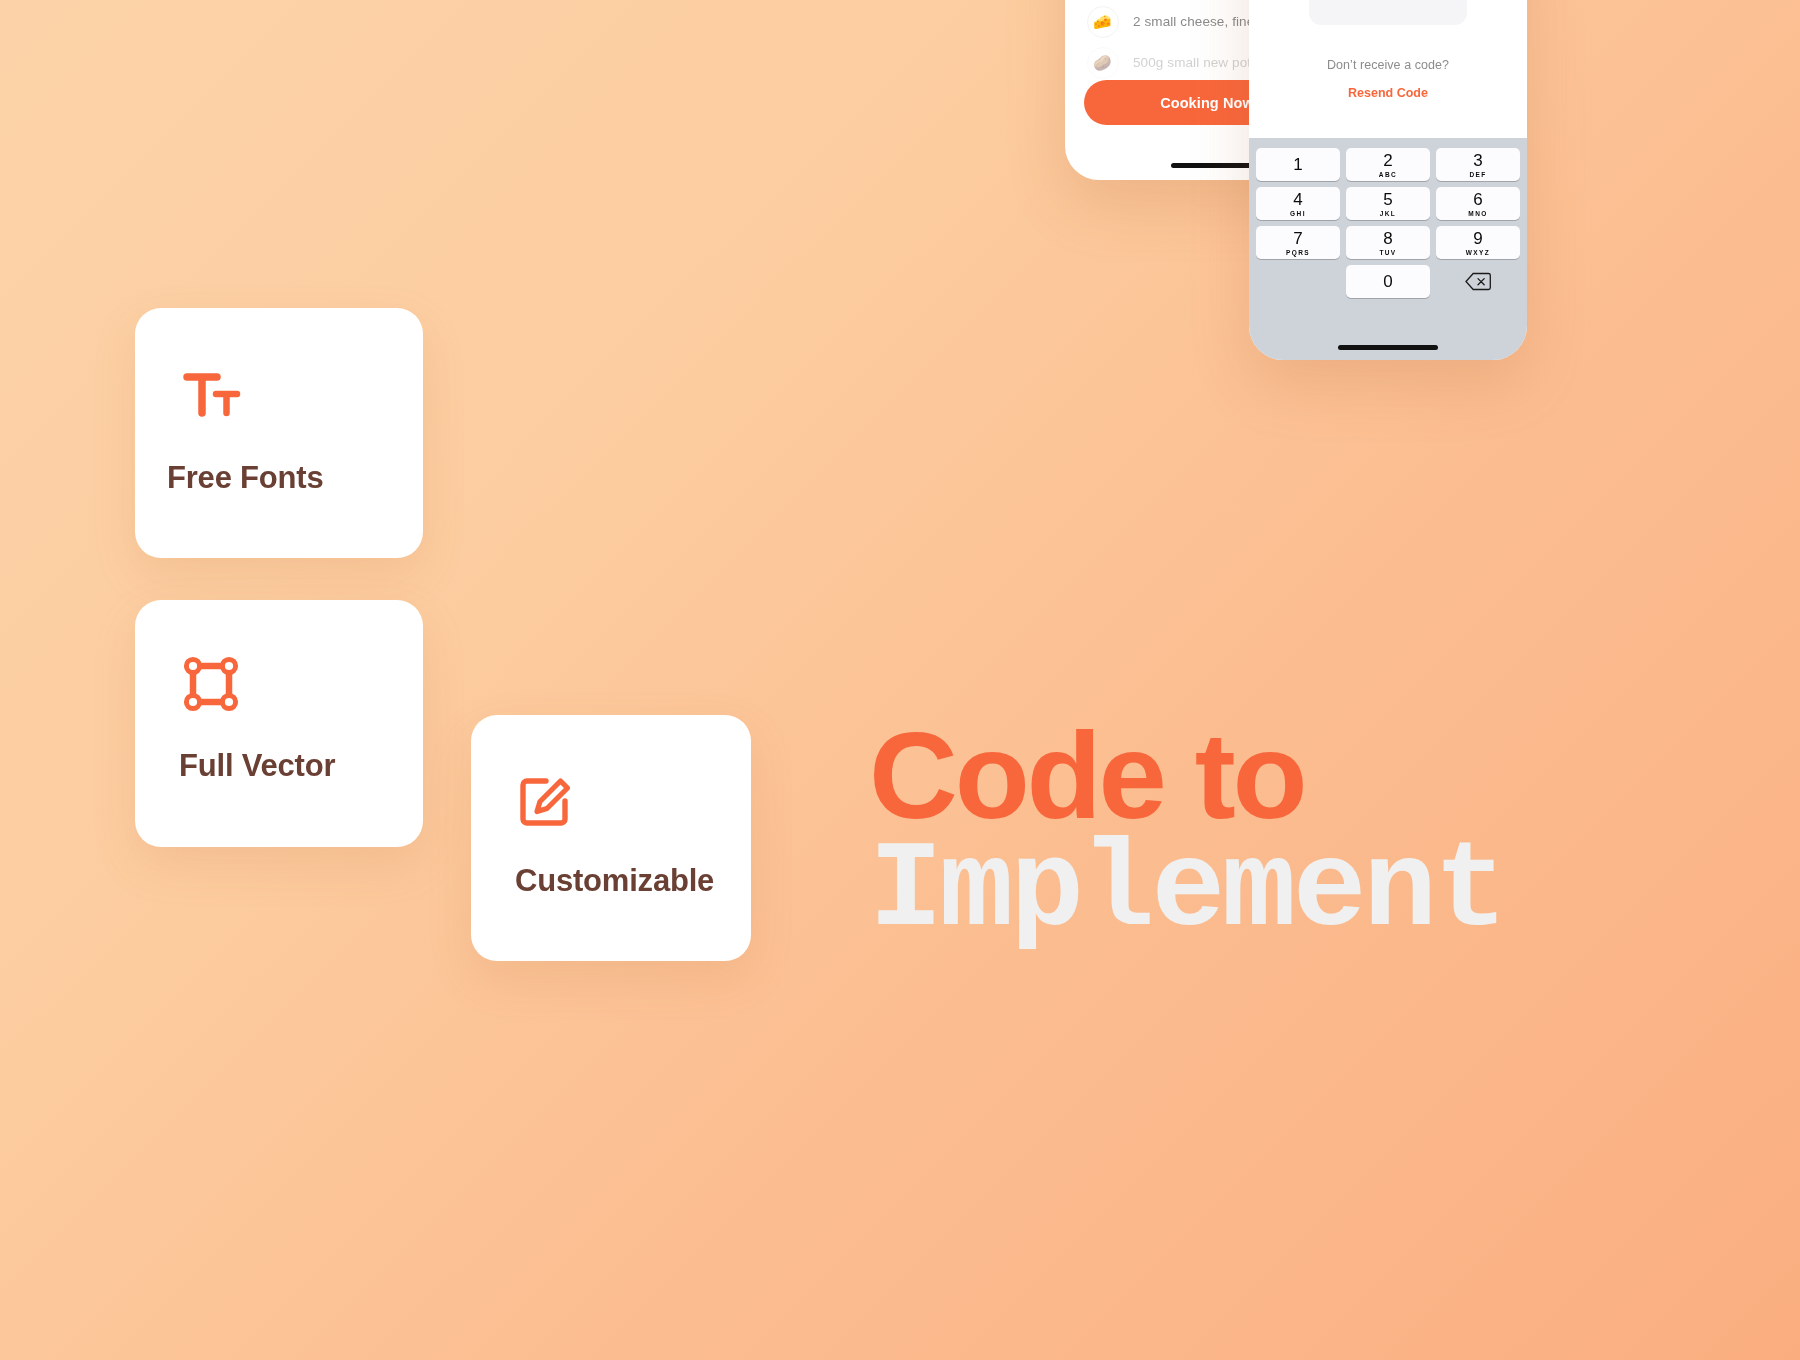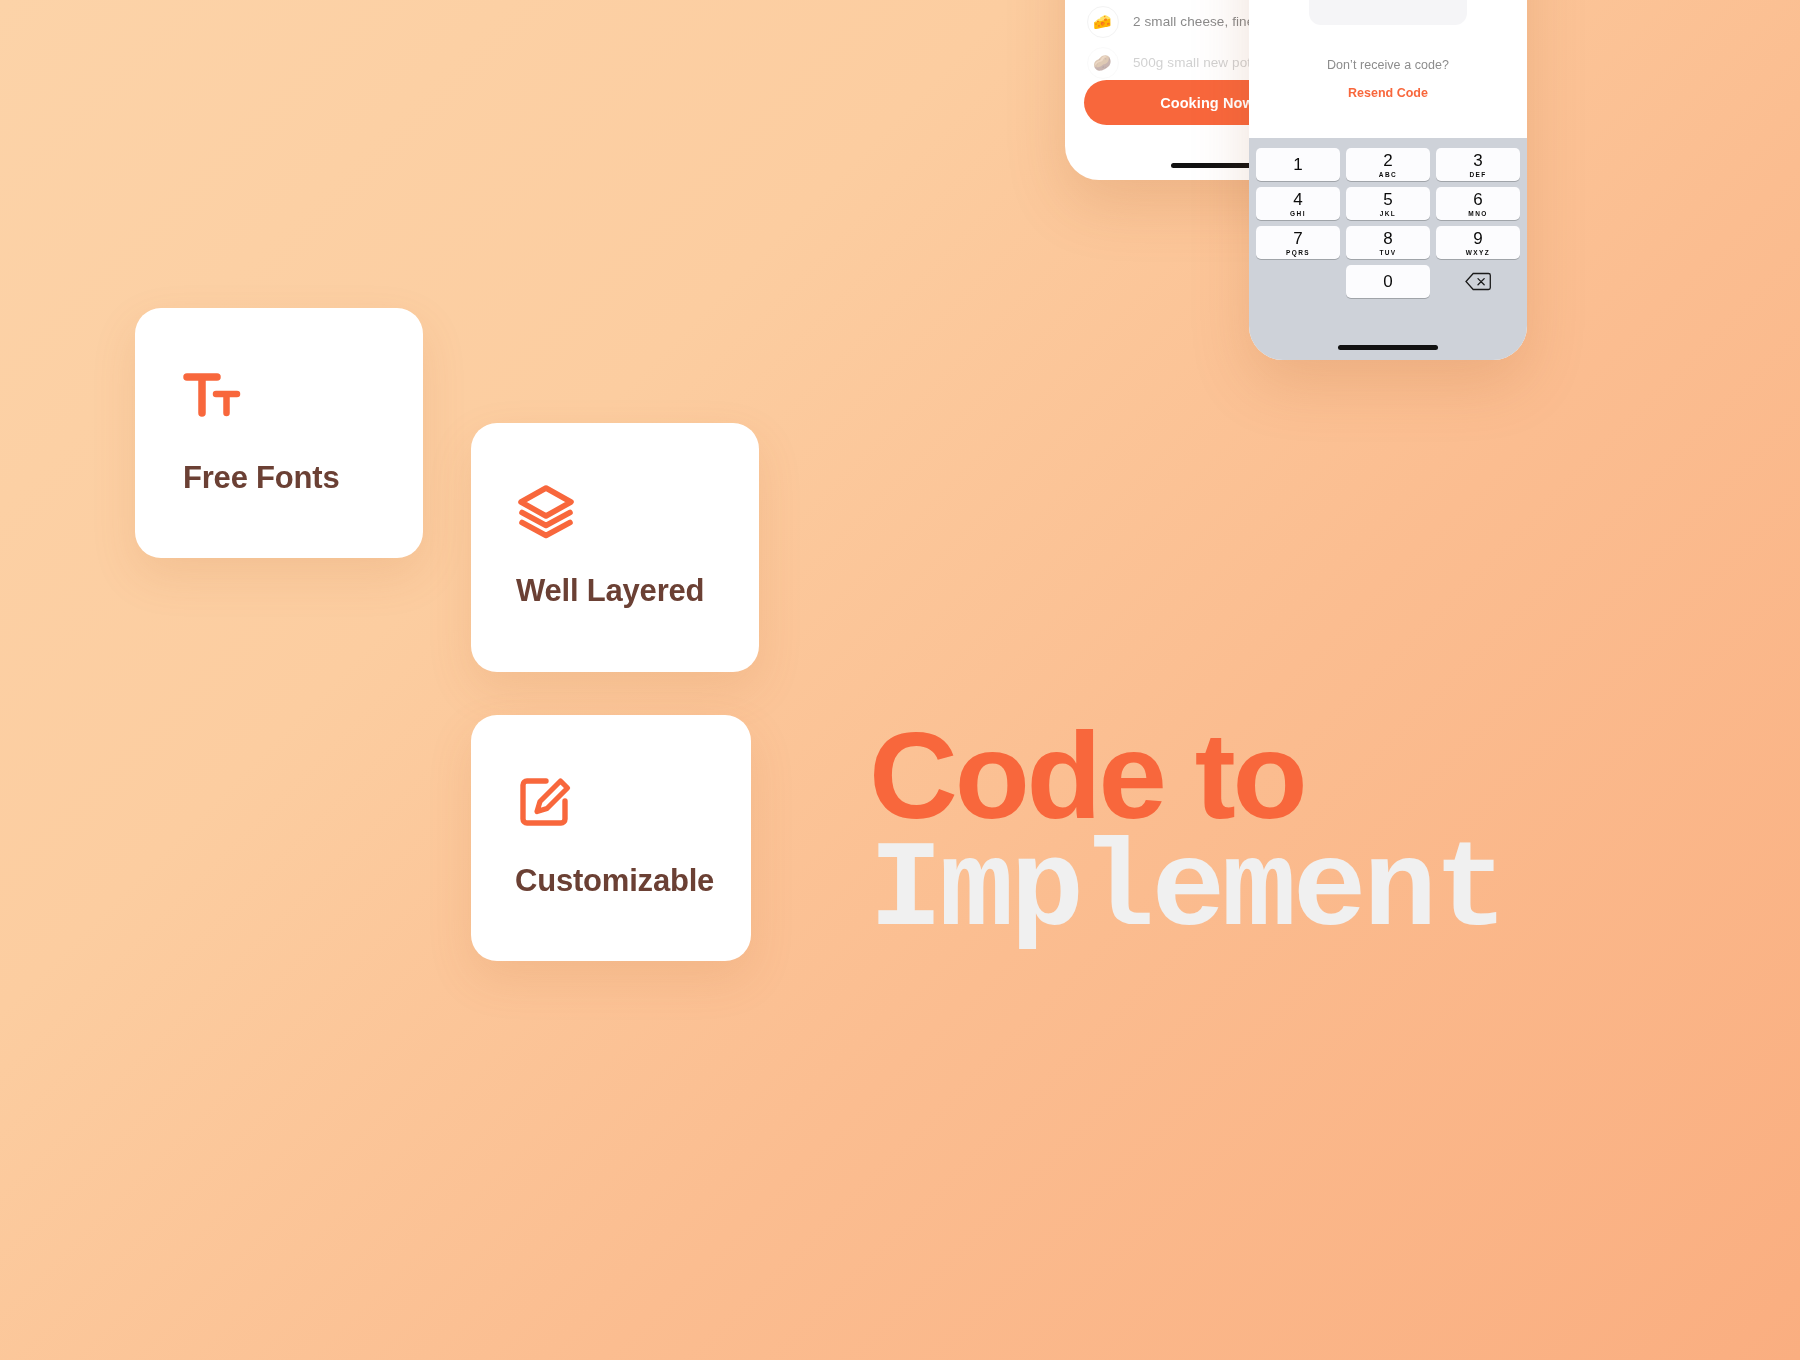--- a/index.html
+++ b/index.html
@@ -80,21 +80,21 @@
     position:absolute;background:#fff;border-radius:26px;
     box-shadow:0 18px 45px rgba(184,98,48,.13);
   }
   .fcard .ficon{position:absolute;}
   .fcard .flabel{
     position:absolute;font-size:31px;font-weight:700;color:#6B4034;
     letter-spacing:-.2px;white-space:nowrap;
   }
   #card-free-fonts{left:135px;top:308px;width:288px;height:250px;}
   #card-free-fonts .ficon{left:48px;top:62px;}
-  #card-free-fonts .flabel{left:48px;top:152px;}
+  #card-free-fonts .flabel{left:32px;top:152px;}
 
   #card-full-vector{left:135px;top:600px;width:288px;height:247px;}
   #card-full-vector .ficon{left:47px;top:55px;}
   #card-full-vector .flabel{left:44px;top:148px;}
 
   #card-well-layered{left:471px;top:423px;width:288px;height:249px;}
   #card-well-layered .ficon{left:45px;top:60px;}
   #card-well-layered .flabel{left:45px;top:150px;}
 
   #card-customizable{left:471px;top:715px;width:280px;height:246px;}
@@ -203,31 +203,33 @@
   <div class="fcard" id="card-free-fonts">
     <span class="ficon">
       <svg width="60" height="52" viewBox="0 0 60 52" fill="none" aria-hidden="true">
         <path d="M4 7h30M19 7v36" stroke="#F8673C" stroke-width="7.5" stroke-linecap="round"></path>
         <path d="M33 24h21M43.5 24v19" stroke="#F8673C" stroke-width="6.5" stroke-linecap="round"></path>
       </svg>
     </span>
     <span class="flabel">Free Fonts</span>
   </div>
 
-
-  <div class="fcard" id="card-well-layered">
+  <div class="fcard" id="card-full-vector">
     <span class="ficon">
-      <svg width="60" height="56" viewBox="0 0 60 56" fill="none" aria-hidden="true">
-        <path d="M30 5L55 19 30 33 5 19 30 5z" stroke="#F8673C" stroke-width="5.6" stroke-linejoin="round"></path>
-        <path d="M6 29.5L30 42.5 54 29.5" stroke="#F8673C" stroke-width="5.6" stroke-linecap="round" stroke-linejoin="round"></path>
-        <path d="M6 39.5L30 52.5 54 39.5" stroke="#F8673C" stroke-width="5.6" stroke-linecap="round" stroke-linejoin="round"></path>
+      <svg width="58" height="58" viewBox="0 0 58 58" fill="none" aria-hidden="true">
+        <rect x="11" y="11" width="36" height="36" rx="5" stroke="#F8673C" stroke-width="6.5"></rect>
+        <circle cx="11" cy="11" r="6.6" fill="#fff" stroke="#F8673C" stroke-width="5"></circle>
+        <circle cx="47" cy="11" r="6.6" fill="#fff" stroke="#F8673C" stroke-width="5"></circle>
+        <circle cx="11" cy="47" r="6.6" fill="#fff" stroke="#F8673C" stroke-width="5"></circle>
+        <circle cx="47" cy="47" r="6.6" fill="#fff" stroke="#F8673C" stroke-width="5"></circle>
       </svg>
     </span>
-    <span class="flabel">Well Layered</span>
-  </div>
+    <span class="flabel">Full Vector</span>
+  </div>
+
 
   <div class="fcard" id="card-customizable">
     <span class="ficon">
       <svg width="58" height="58" viewBox="0 0 58 58" fill="none" aria-hidden="true">
         <path d="M30 8H11a4 4 0 0 0-4 4v34a4 4 0 0 0 4 4h34a4 4 0 0 0 4-4V28" stroke="#F8673C" stroke-width="5.4" stroke-linecap="round"></path>
         <path d="M21 38.5l3-10L44.5 8l7 7L31 35.5l-10 3z" stroke="#F8673C" stroke-width="5.2" stroke-linejoin="round"></path>
       </svg>
     </span>
     <span class="flabel">Customizable</span>
   </div>

